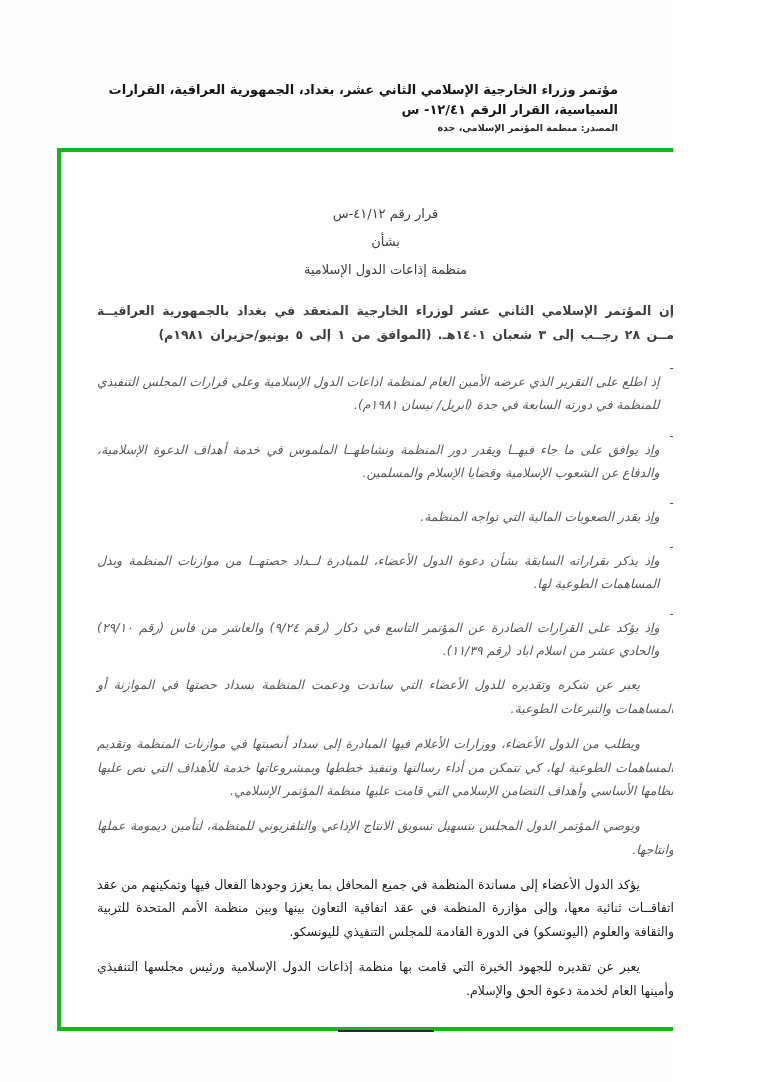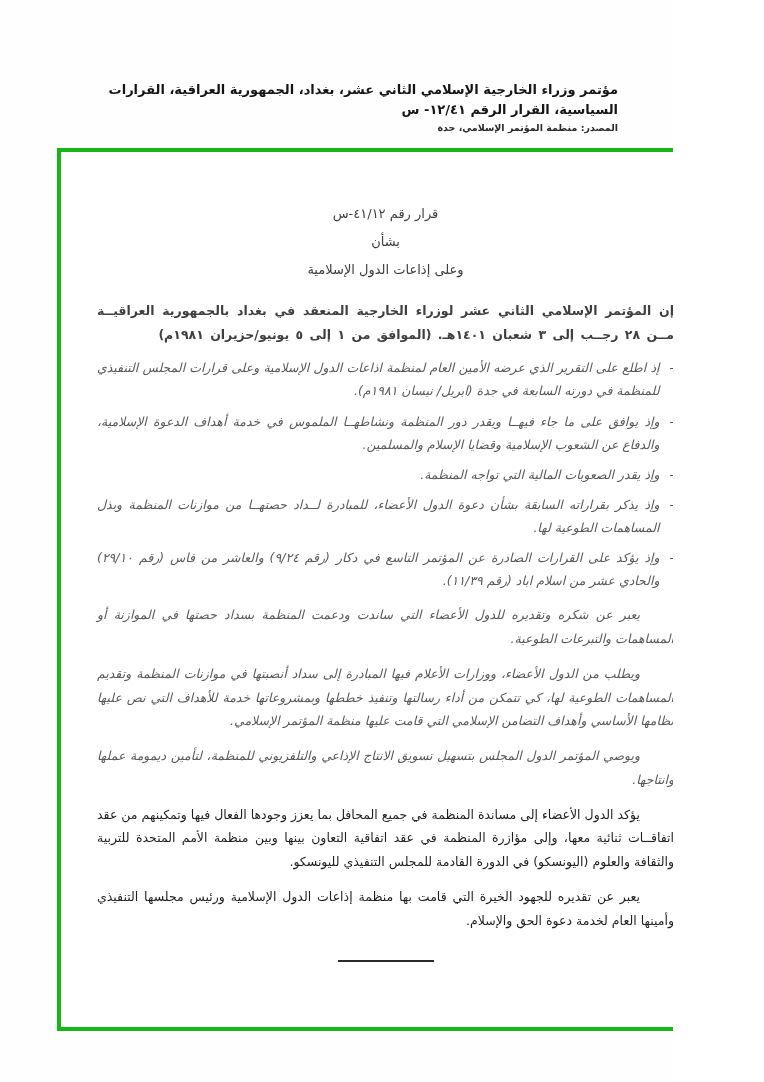--- a/index.html
+++ b/index.html
@@ -71,20 +71,21 @@
     margin: 7px 0;
     line-height: 1.85;
   }
   .clause .dash {
     flex: 0 0 auto;
     color: #4d4d4d;
   }
   .clause .clause-text {
     flex: 1;
     text-align: justify;
+    margin-top: 14px;
   }
   .faded {
     font-style: italic;
     color: #595959;
   }
   .op {
     text-align: justify;
     line-height: 1.9;
     margin: 11px 0;
     text-indent: 34px;
@@ -107,21 +108,21 @@
   <header class="page-header">
     <div class="header-title">مؤتمر وزراء الخارجية الإسلامي الثاني عشر، بغداد، الجمهورية العراقية، القرارات السياسية، القرار الرقم ١٢/٤١- س</div>
     <div class="header-source">المصدر: منظمة المؤتمر الإسلامي، جدة</div>
   </header>
 
   <div class="doc-frame">
     <div class="doc-content">
 
       <div class="doc-title">قرار رقم ٤١/١٢-س</div>
       <div class="doc-title">بشأن</div>
-      <div class="doc-title">وعلى إذاعات الدول الإسلامية</div>
+      <div class="doc-title">منظمة إذاعات الدول الإسلامية</div>
 
       <p class="preamble">إن المؤتمر الإسلامي الثاني عشر لوزراء الخارجية المنعقد في بغداد بالجمهورية العراقيــة مــن ٢٨ رجــب إلى ٣ شعبان ١٤٠١هـ. (الموافق من ١ إلى ٥ يونيو/حزيران ١٩٨١م)</p>
 
       <div class="clause faded">
         <span class="dash">-</span>
         <span class="clause-text">إذ اطلع على التقرير الذي عرضه الأمين العام لمنظمة اذاعات الدول الإسلامية وعلى قرارات المجلس التنفيذي للمنظمة في دورته السابعة في جدة (ابريل/ نيسان ١٩٨١م).</span>
       </div>
       <div class="clause faded">
         <span class="dash">-</span>
         <span class="clause-text">وإذ يوافق على ما جاء فيهــا ويقدر دور المنظمة ونشاطهــا الملموس في خدمة أهداف الدعوة الإسلامية، والدفاع عن الشعوب الإسلامية وقضايا الإسلام والمسلمين.</span>

